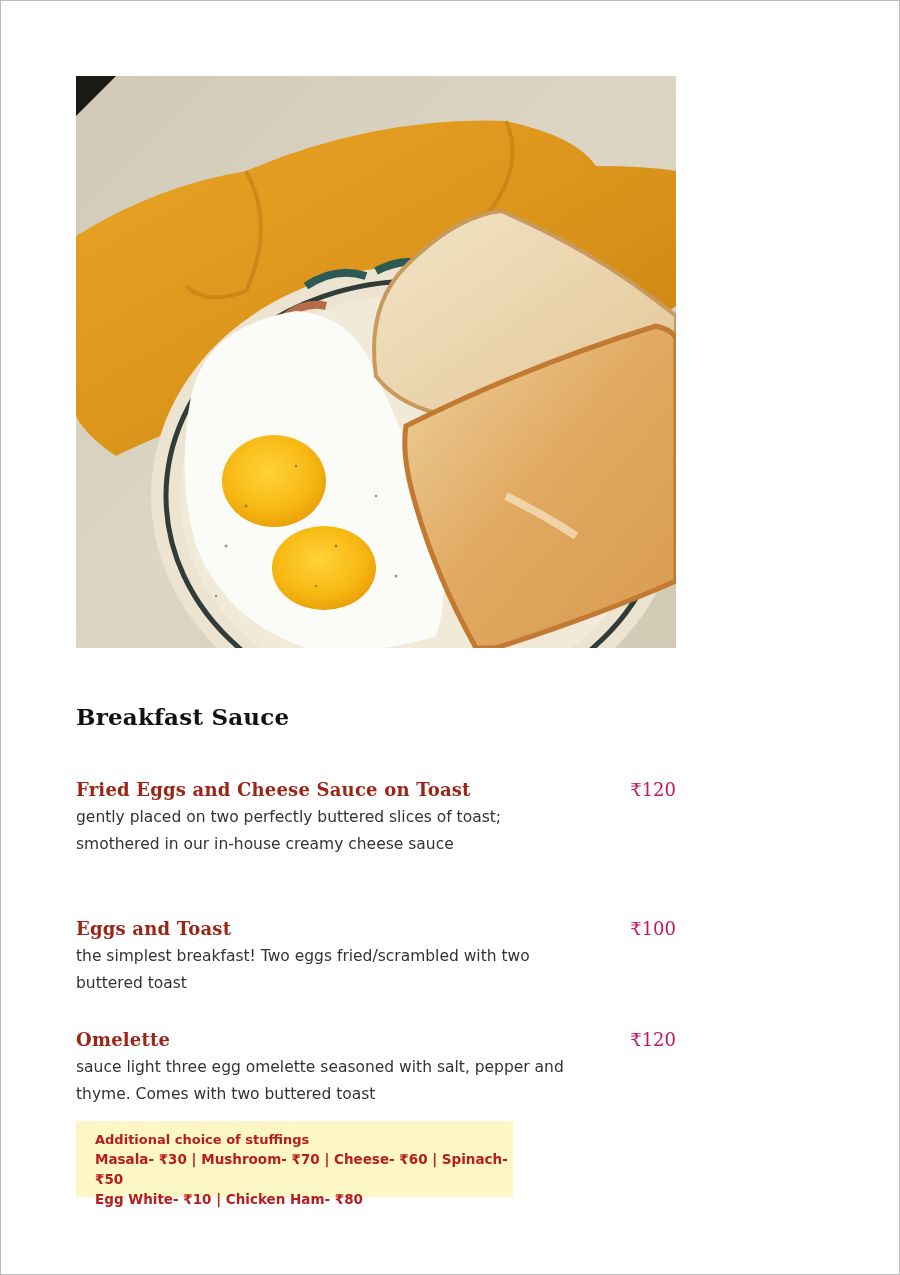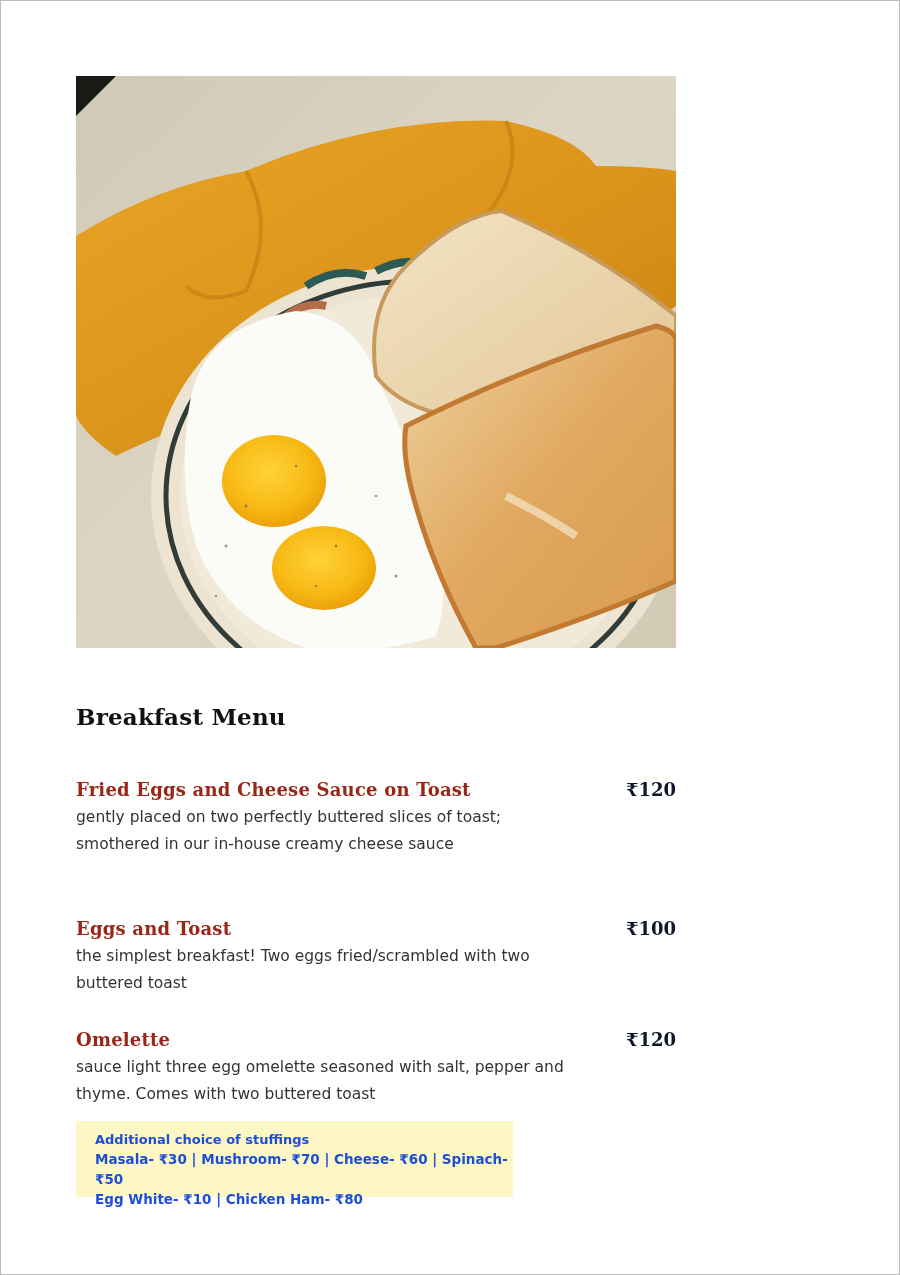--- a/index.html
+++ b/index.html
@@ -18,32 +18,32 @@
     font-family: "DejaVu Serif", serif; font-weight: bold;
     font-size: 23px; color: #111; letter-spacing: 0.2px;
   }
   .item { position: absolute; left: 75px; width: 600px; }
   .item-head { display: flex; justify-content: space-between; align-items: baseline; gap: 47px; }
   .item-name {
     font-family: "DejaVu Serif", serif; font-weight: bold;
     font-size: 18px; color: #9b2617; letter-spacing: 0.2px;
   }
   .item-price {
-    font-family: "DejaVu Serif", serif; font-weight: bold;
-    font-size: 18px; color: #0f172a;
+    font-family: "DejaVu Serif", serif; font-weight: normal;
+    font-size: 18px; color: #be185d;
   }
   .item-desc {
     margin-top: 4px; width: 500px;
     font-family: "DejaVu Sans", sans-serif; font-size: 15.5px;
     line-height: 27px; color: #333;
   }
   .stuffings {
     position: absolute; left: 75px; top: 1120px; width: 437px; height: 76px;
     background: #fdf7c6; box-sizing: border-box; padding: 9px 0 0 19px;
-    font-family: "DejaVu Sans", sans-serif; color: #1d4ed8;
+    font-family: "DejaVu Sans", sans-serif; color: #b91c1c;
   }
   .stuffings-title { font-size: 13px; font-weight: bold; line-height: 19px; }
   .stuffings-line { font-size: 13.5px; line-height: 20px; font-weight: bold; }
 </style>
 </head>
 <body>
 
 <div class="page">
 
   <div class="photo" title="Two sunny-side-up fried eggs with two slices of buttered toast on a patterned plate, mustard yellow napkin behind">
@@ -103,21 +103,21 @@
           <circle cx="140" cy="520" r="1.2"></circle>
       </g>
 
       <path d="M300 300 Q290 230 330 190 Q380 140 425 135 Q520 175 600 240 L600 260 Q500 280 410 345 Q330 340 300 300 Z" fill="url(#toast1)" stroke="#c89a5c" stroke-width="4"></path>
 
       <path d="M330 350 Q450 290 580 250 Q600 255 600 265 L600 505 Q520 540 420 572 L400 572 Q360 500 340 430 Q325 380 330 350 Z" fill="url(#toast2)" stroke="#c27a32" stroke-width="5"></path>
       <path d="M430 420 Q470 440 500 460" stroke="#f6e7c6" stroke-width="8" fill="none" opacity="0.7"></path>
     </svg>
   </div>
 
-  <div class="menu-title">Breakfast Menu</div>
+  <div class="menu-title">Breakfast Sauce</div>
 
   <div class="item" style="top:778px;">
     <div class="item-head">
       <span class="item-name">Fried Eggs and Cheese Sauce on Toast</span>
       <span class="item-price">₹120</span>
     </div>
     <div class="item-desc">
       <div>gently placed on two perfectly buttered slices of toast;</div>
       <div>smothered in our in-house creamy cheese sauce</div>
     </div>

